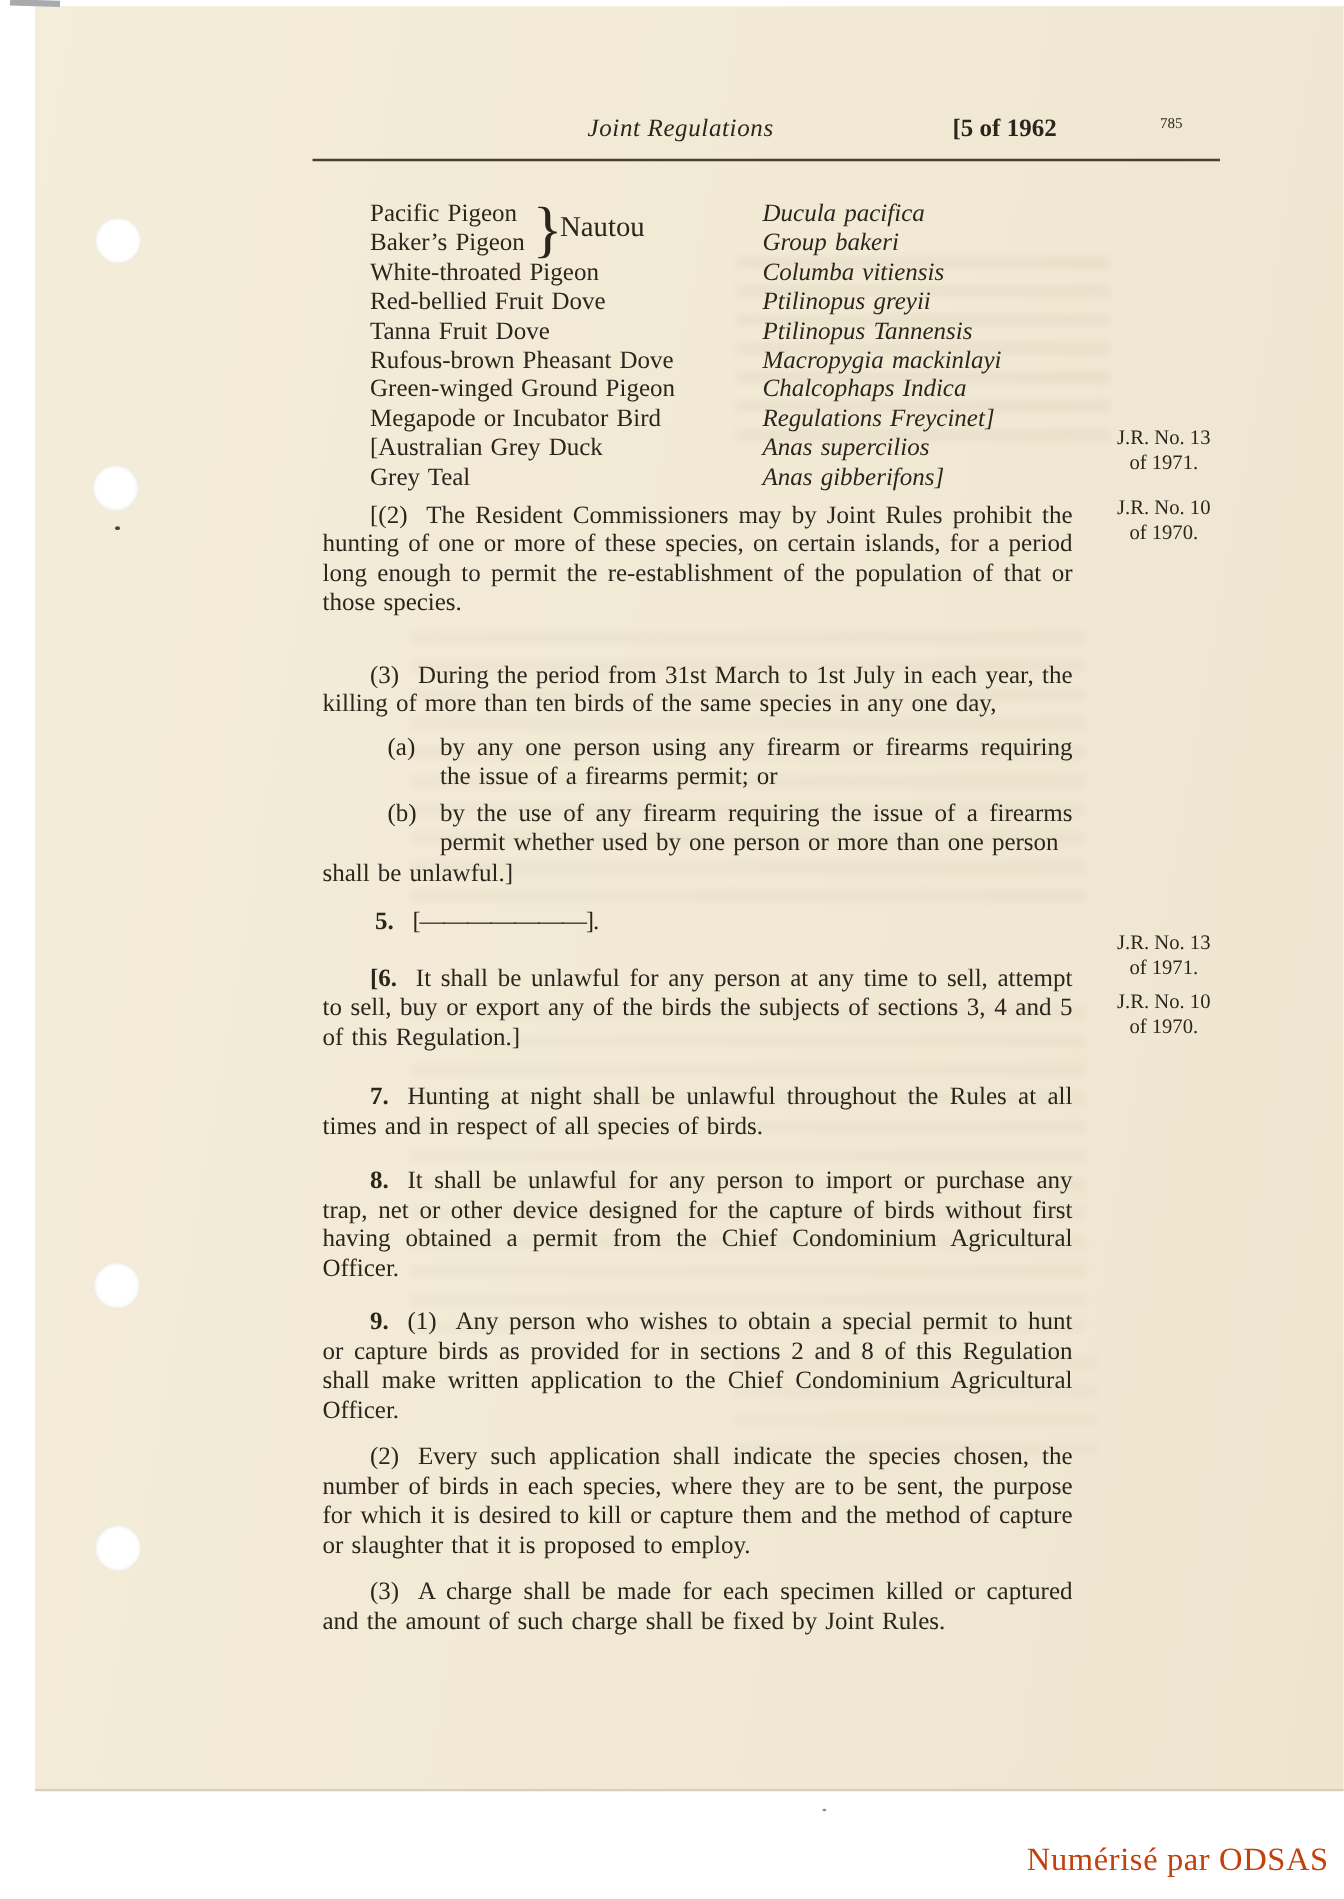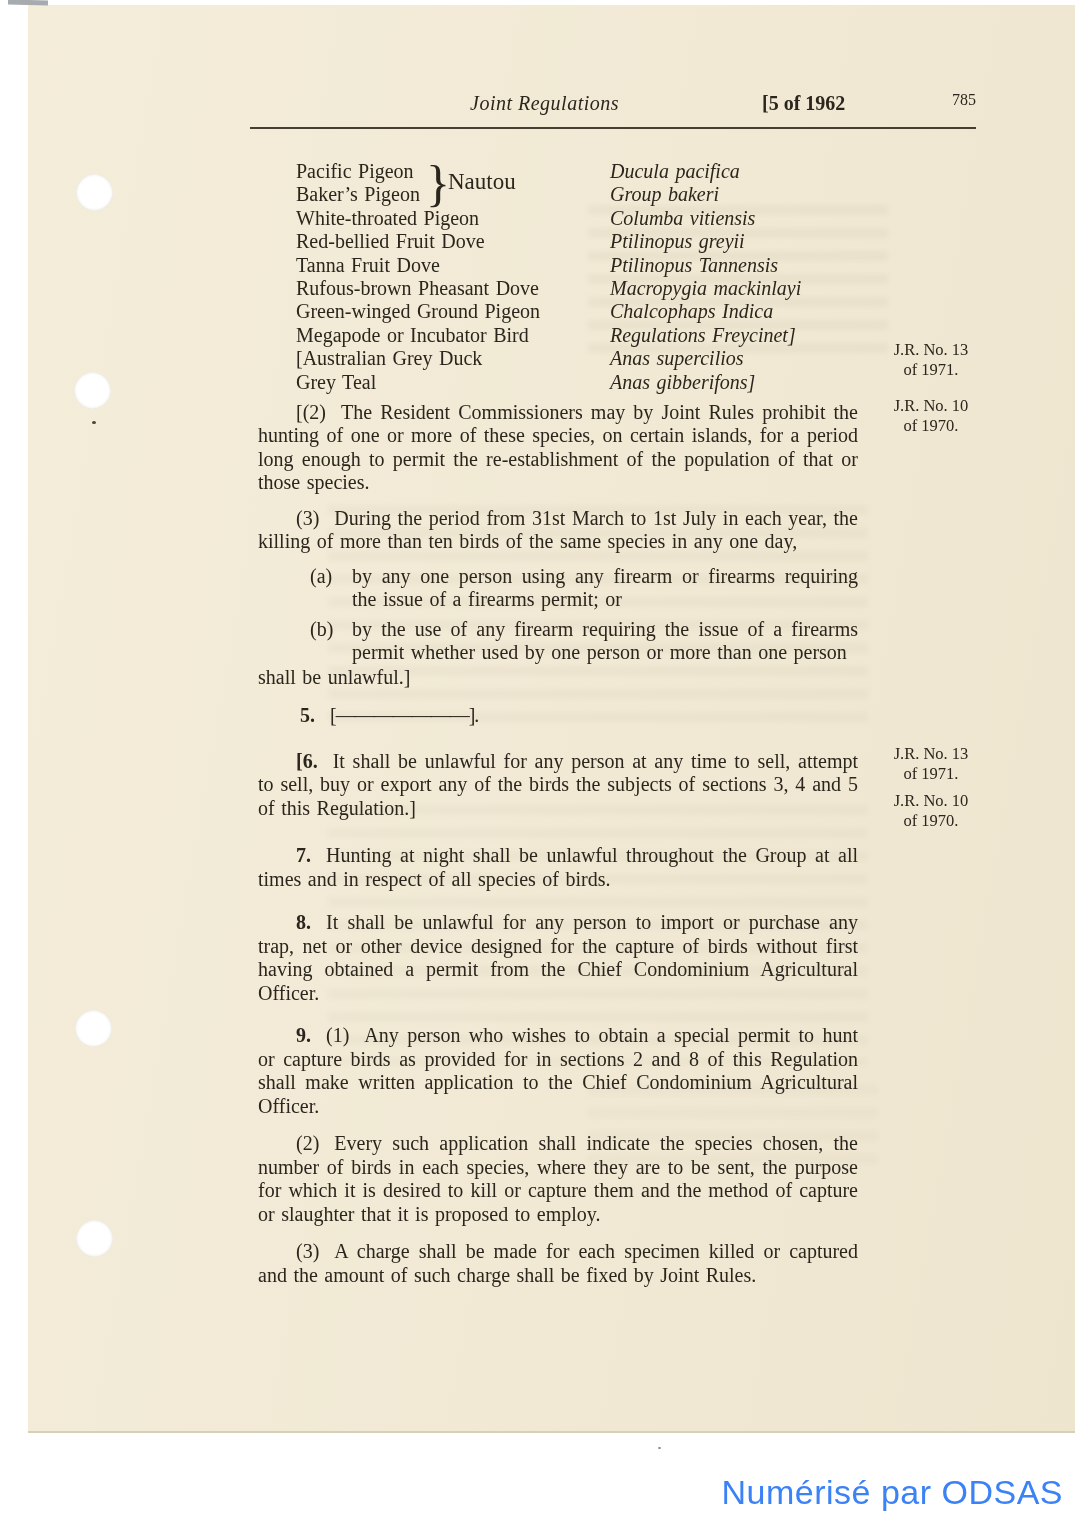--- a/index.html
+++ b/index.html
@@ -14,37 +14,37 @@
     background:linear-gradient(100deg,#f4edda 0%,#f1e9d4 55%,#eee5cf 100%);
     border-bottom:2px solid #d8cfba;
   }
   .corner-mark{
     position:absolute;left:8px;top:0;width:40px;height:5px;
     background:#a7abae;transform:rotate(1.5deg);
   }
   
   .doc-title{position:absolute;left:470px;top:92px;font-style:italic;font-size:20px;letter-spacing:.5px;}
   .reg-ref{position:absolute;left:762px;top:92px;font-weight:bold;font-size:20px;}
-  .page-num{position:absolute;left:928px;top:91px;width:48px;text-align:right;font-size:16px;}
+  .page-num{position:absolute;left:928px;top:91px;width:48px;text-align:left;font-size:12px;}
   .header-rule{position:absolute;left:250px;top:127px;width:726px;height:2px;background:#463f31;}
 
   
   .content{position:absolute;left:258px;top:146px;width:600px;font-size:20px;line-height:23.5px;
            text-align:justify;word-spacing:1.5px;}
   
   .bird-table{position:relative;margin-top:14px;}
   .bird-row{position:relative;height:23.4px;line-height:23.4px;white-space:nowrap;text-align:left;}
   .bird-english{padding-left:38px;}
   .bird-latin{position:absolute;left:352px;top:0;font-style:italic;}
   .brace{position:absolute;left:168px;top:0px;font-size:50px;line-height:47px;font-weight:400;color:#2b261d;}
   .brace-name{position:absolute;left:190px;top:10px;font-size:23px;}
 
   .para{margin:0;text-indent:38px;}
   .p2{margin-top:7px;}
-  .p3{margin-top:12px;}
+  .p3{margin-top:34px;}
   .item{position:relative;margin-left:52px;width:506px;padding-left:42px;box-sizing:content-box;text-indent:0;}
   .item .inum{position:absolute;left:0;top:0;}
   .item-a{margin-top:11px;}
   .item-b{margin-top:6px;}
   .closing{margin-top:1px;text-indent:0;text-align:left;}
   .s5{margin-top:15px;text-indent:42px;text-align:left;}
   .s6{margin-top:22px;}
   .s7{margin-top:24px;}
   .s8{margin-top:20px;}
   .s9{margin-top:19px;}
@@ -71,21 +71,21 @@
   .g2{left:300px;top:500px;width:540px;height:230px;opacity:.045;}
   .g3{left:300px;top:800px;width:540px;height:260px;opacity:.04;}
   .g4{left:560px;top:1080px;width:290px;height:90px;opacity:.035;}
 
   .speck{position:absolute;border-radius:50%;background:#4a4336;}
   .sp1{left:64px;top:416px;width:4px;height:3px;}
   .sp2{left:630px;top:1442px;width:3px;height:2px;background:#8a8a8a;}
 
   .scan-credit{
     position:absolute;right:12px;top:1473px;
-    font-family:Liberation Sans, sans-serif;font-size:34px;color:#3b82f6;letter-spacing:.5px;
+    font-family:Liberation Serif, serif;font-size:26px;color:#c2410c;letter-spacing:.5px;
   }
 </style>
 </head>
 <body>
 
 <div class="paper">
 
   <div class="ghost g1"></div>
   <div class="ghost g2"></div>
   <div class="ghost g3"></div>
@@ -155,21 +155,21 @@
   <p class="para item item-a"><span class="inum">(a)</span><span>by any one person using any firearm or firearms requiring the issue of a firearms permit; or</span></p>
 
   <p class="para item item-b"><span class="inum">(b)</span><span>by the use of any firearm requiring the issue of a firearms permit whether used by one person or more than one person</span></p>
 
   <p class="para closing">shall be unlawful.]</p>
 
   <p class="para s5"><span class="bnum">5.</span><span class="dash-seq">[———————].</span></p>
 
   <p class="para s6"><span class="bnum">[6.</span><span>It shall be unlawful for any person at any time to sell, attempt to sell, buy or export any of the birds the subjects of sections 3, 4 and 5 of this Regulation.]</span></p>
 
-  <p class="para s7"><span class="bnum">7.</span><span>Hunting at night shall be unlawful throughout the Group at all times and in respect of all species of birds.</span></p>
+  <p class="para s7"><span class="bnum">7.</span><span>Hunting at night shall be unlawful throughout the Rules at all times and in respect of all species of birds.</span></p>
 
   <p class="para s8"><span class="bnum">8.</span><span>It shall be unlawful for any person to import or purchase any trap, net or other device designed for the capture of birds without first having obtained a permit from the Chief Condominium Agricultural Officer.</span></p>
 
   <p class="para s9"><span class="bnum">9.</span><span class="subnum">(1)</span><span>Any person who wishes to obtain a special permit to hunt or capture birds as provided for in sections 2 and 8 of this Regulation shall make written application to the Chief Condominium Agricultural Officer.</span></p>
 
   <p class="para s9b"><span class="pnum">(2)</span><span>Every such application shall indicate the species chosen, the number of birds in each species, where they are to be sent, the purpose for which it is desired to kill or capture them and the method of capture or slaughter that it is proposed to employ.</span></p>
 
   <p class="para s9c"><span class="pnum">(3)</span><span>A charge shall be made for each specimen killed or captured and the amount of such charge shall be fixed by Joint Rules.</span></p>
 </div>
 

